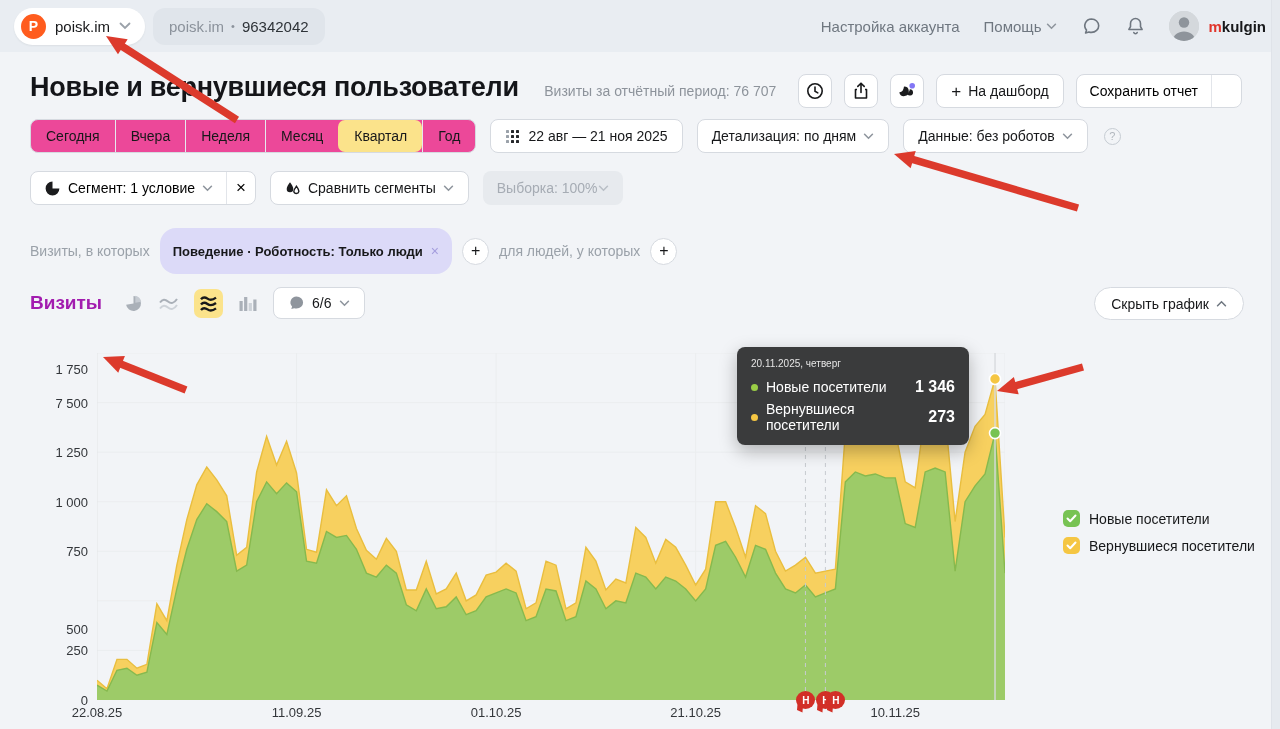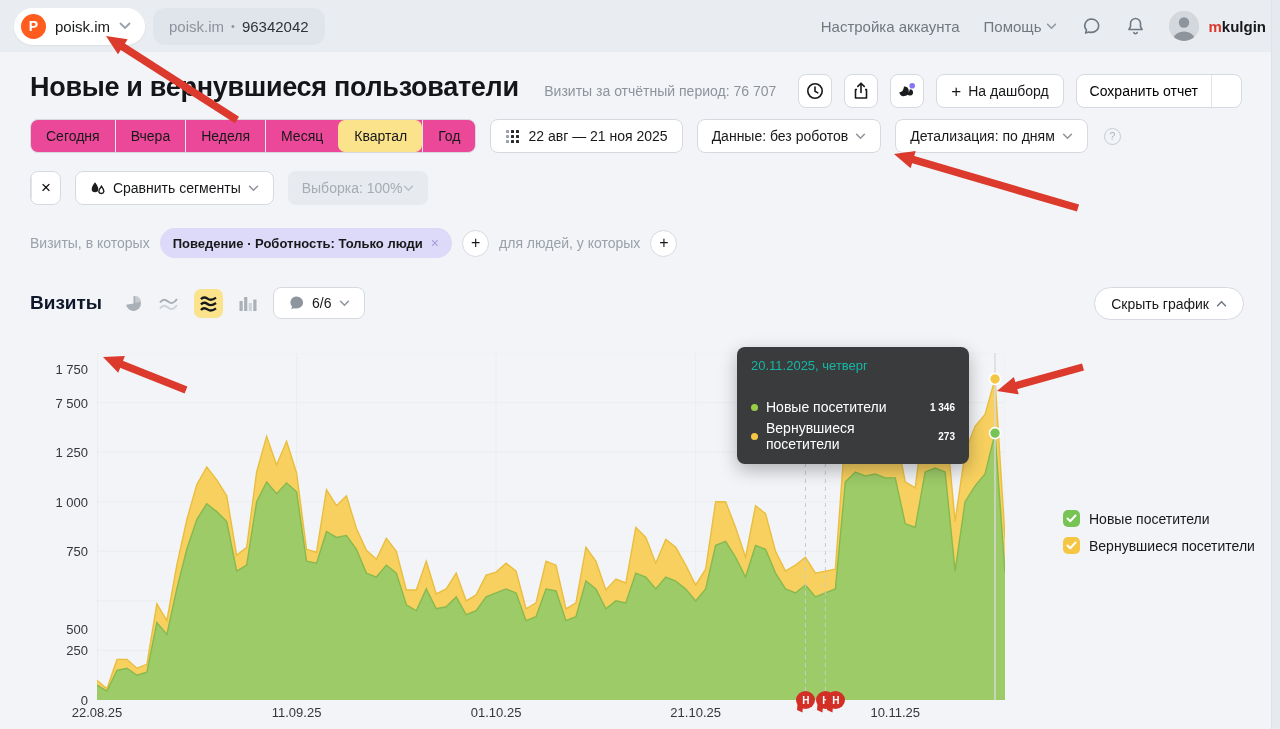--- a/index.html
+++ b/index.html
@@ -48,51 +48,51 @@
   .tab { padding:0 15px; height:32px; line-height:32px; font-size:14px; color:#17181a; cursor:pointer; border-left:1px solid #e6e9ed; }
   .tab:first-child { border-left:none; }
   .tab.active { background:#fbe38b; border-radius:7px; border-left-color:transparent; }
   .help-q { width:17px; height:17px; border:1.5px solid #c6ccd3; border-radius:50%; color:#b0b6bd;
             font-size:11px; display:flex; align-items:center; justify-content:center; margin-left:2px; cursor:pointer; }
   .row-segments { top:171px; gap:14px; }
   .pill-disabled { height:34px; background:#e7eaee; border-radius:8px; padding:0 14px; display:flex; align-items:center; 
                    color:#a6acb4; font-size:14px; cursor:default;text-align:right; }
   .row-filters { top:228px; gap:10px; }
   .muted { color:#9aa1a9; font-size:14px; }
-  .chip { display:flex; align-items:center; gap:8px; background:#dcdaf8; border-radius:16px; height:30px; padding:0 13px; cursor:pointer; }
+  .chip { display:flex; align-items:center; gap:8px; background:#dcdaf8; border-radius:16px; height:46px; padding:0 13px; cursor:pointer; }
   .chip .chip-label { font-size:13px; font-weight:bold; color:#17181a; }
   .chip .chip-x { color:#a49ddd; font-size:14px; cursor:pointer; }
   .plus-circle { width:27px; height:27px; border-radius:50%; border:1px solid #d6dae0; background:#fff; color:#17181a;
                  font-size:16px; display:flex; align-items:center; justify-content:center; cursor:pointer; }
 
   
   .row-chart-header { top:287px; gap:16px; }
-  .chart-title { font-size:19px; font-weight:bold; color:#0f172a; margin-right:6px; }
+  .chart-title { font-size:19px; font-weight:bold; color:#a21caf; margin-right:6px; }
   .ct-icons { display:flex; align-items:center; gap:15px; }
   .ct-icon { cursor:pointer; display:flex; align-items:center; justify-content:center; }
   .ct-icon.sel { width:29px; height:29px; background:#fbe38b; border-radius:7px; }
   .hide-btn { position:absolute; right:36px; top:287px; height:33px; border:1px solid #d6dae0; background:#fff;
               border-radius:17px; padding:0 16px; display:flex; align-items:center; gap:7px; font-size:14px; color:#17181a; cursor:pointer; }
 
   
   .chart-region { position:absolute; left:0; top:340px; width:1280px; height:389px; }
   #chart-svg { position:absolute; left:97px; top:13px; }
   .ytick { position:absolute; left:30px; width:58px; text-align:right; font-size:13px; color:#33363a; }
   .xtick { position:absolute; width:84px; text-align:center; font-size:13px; color:#33363a; top:365px; }
   .marker { position:absolute; width:19px; height:18px; background:#d22f27; border-radius:50%; z-index:5;
             display:flex; align-items:center; justify-content:center; color:#fff; font-size:10px; font-weight:bold; cursor:pointer; }
   .marker:after { content:""; position:absolute; left:1px; bottom:-2px; width:6px; height:6px; background:#d22f27;
             transform:rotate(25deg) skewX(20deg); }
   .tooltip { position:absolute; left:737px; top:7px; width:232px; background:#3a3b3c; border-radius:8px;
              padding:11px 14px 12px; box-shadow:0 6px 18px rgba(0,0,0,.28); z-index:6; }
-  .tt-date { color:#14b8a6; font-size:13px; margin-bottom:26px; }
+  .tt-date { color:#e5e5e5; font-size:10px; margin-bottom:9px; }
   .tt-row { display:flex; align-items:center; gap:8px; margin-top:5px; }
   .tt-dot { width:7px; height:7px; border-radius:50%; flex:none; }
   .tt-label { color:#fff; font-size:14px; flex:1; }
-  .tt-val { color:#fff; font-size:10px; font-weight:bold; }
+  .tt-val { color:#fff; font-size:16px; font-weight:bold; }
   .legend { position:absolute; left:1063px; top:170px; display:flex; flex-direction:column; gap:10px; z-index:4; }
   .lg-row { display:flex; align-items:center; gap:9px; cursor:pointer; }
   .lg-box { width:17px; height:17px; border-radius:5px; display:flex; align-items:center; justify-content:center; }
   .lg-label { font-size:14px; color:#17181a; }
 
   #arrows { position:absolute; left:0; top:0; z-index:40; pointer-events:none; }
   .scroll-strip { position:absolute; right:0; top:0; width:9px; height:729px; background:#e6eaef; border-left:1px solid #dfe3e9; cursor:pointer; }
 </style>
 </head>
 <body>
@@ -202,36 +202,45 @@
             <rect x="6" y="7" width="3" height="3" rx=".6"></rect>
             <rect x="11" y="7" width="3" height="3" rx=".6"></rect>
             <rect x="1" y="12" width="3" height="3" rx=".6" fill="#9aa1a9"></rect>
             <rect x="6" y="12" width="3" height="3" rx=".6"></rect>
             <rect x="11" y="12" width="3" height="3" rx=".6"></rect>
           </g>
       </svg>
       <span>22 авг — 21 ноя 2025</span>
     </button>
     <button class="btn">
+      <span>Детализация: по дням</span>
+      <svg class="chev" width="11" height="7" viewBox="0 0 12 8">
+          <path d="M1.5 1.5 6 6l4.5-4.5" fill="none" stroke="#8e959d" stroke-width="1.8" stroke-linecap="round"></path>
+        </svg>
+    </button>
+    <button class="btn">
       <span>Данные: без роботов</span>
       <svg class="chev" width="11" height="7" viewBox="0 0 12 8">
           <path d="M1.5 1.5 6 6l4.5-4.5" fill="none" stroke="#8e959d" stroke-width="1.8" stroke-linecap="round"></path>
         </svg>
     </button>
-    <button class="btn">
-      <span>Детализация: по дням</span>
-      <svg class="chev" width="11" height="7" viewBox="0 0 12 8">
-          <path d="M1.5 1.5 6 6l4.5-4.5" fill="none" stroke="#8e959d" stroke-width="1.8" stroke-linecap="round"></path>
-        </svg>
-    </button>
     <span class="help-q">?</span>
   </div>
 
   <div class="row row-segments">
     <div class="split">
+      <div class="seg">
+        <svg width="17" height="17" viewBox="0 0 17 17">
+            <path d="M8.5 8.5V1.6a6.9 6.9 0 1 0 6.9 6.9z" fill="#1b1c1e"></path>
+          </svg>
+        <span>Сегмент: 1 условие</span>
+        <svg class="chev" width="11" height="7" viewBox="0 0 12 8">
+            <path d="M1.5 1.5 6 6l4.5-4.5" fill="none" stroke="#8e959d" stroke-width="1.8" stroke-linecap="round"></path>
+          </svg>
+      </div>
       <div class="divider"></div>
       <div class="seg narrow">
           <span style="font-size:17px;">×</span>
         </div>
     </div>
     <button class="btn">
       <svg width="16" height="17" viewBox="0 0 16 17">
           <path d="M5 2.2C6.8 4.6 8.3 6.8 8.3 9A3.3 3.3 0 0 1 1.7 9c0-2.2 1.5-4.4 3.3-6.8z" fill="#1b1c1e"></path>
           <path d="M11.4 6.2c1.4 1.9 2.5 3.5 2.5 5.2a2.6 2.6 0 0 1-5.1 0c0-1.7 1.2-3.3 2.6-5.2z" fill="none" stroke="#1b1c1e" stroke-width="1.4"></path>
         </svg>

